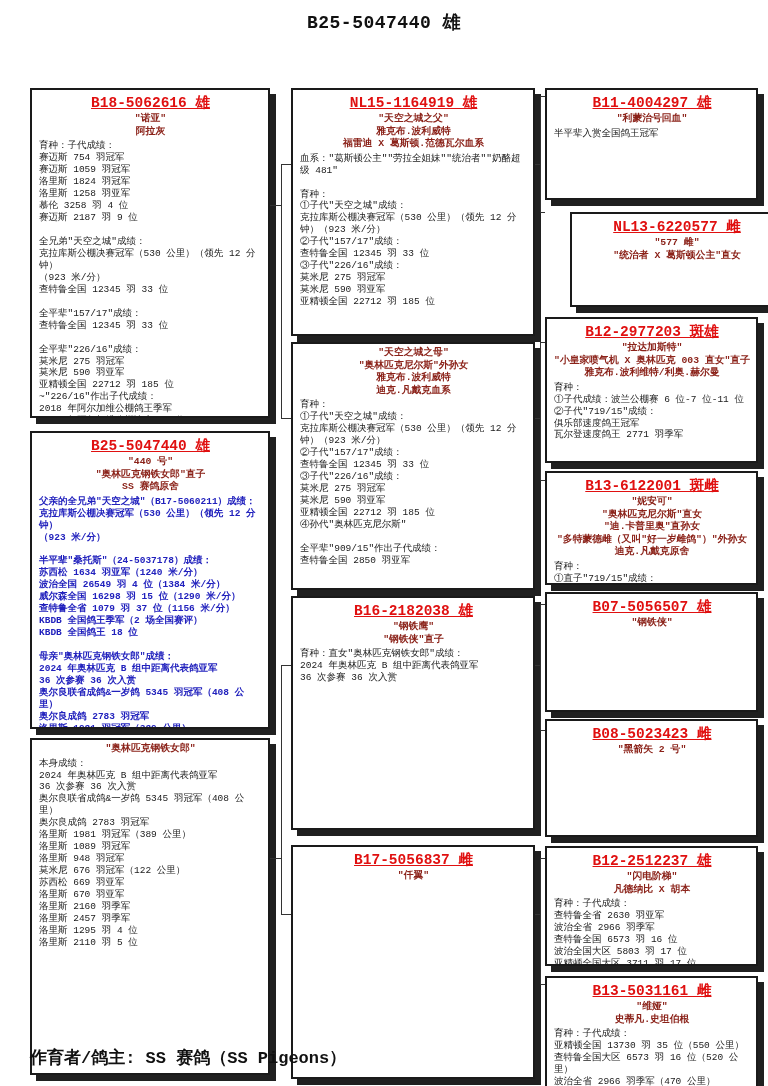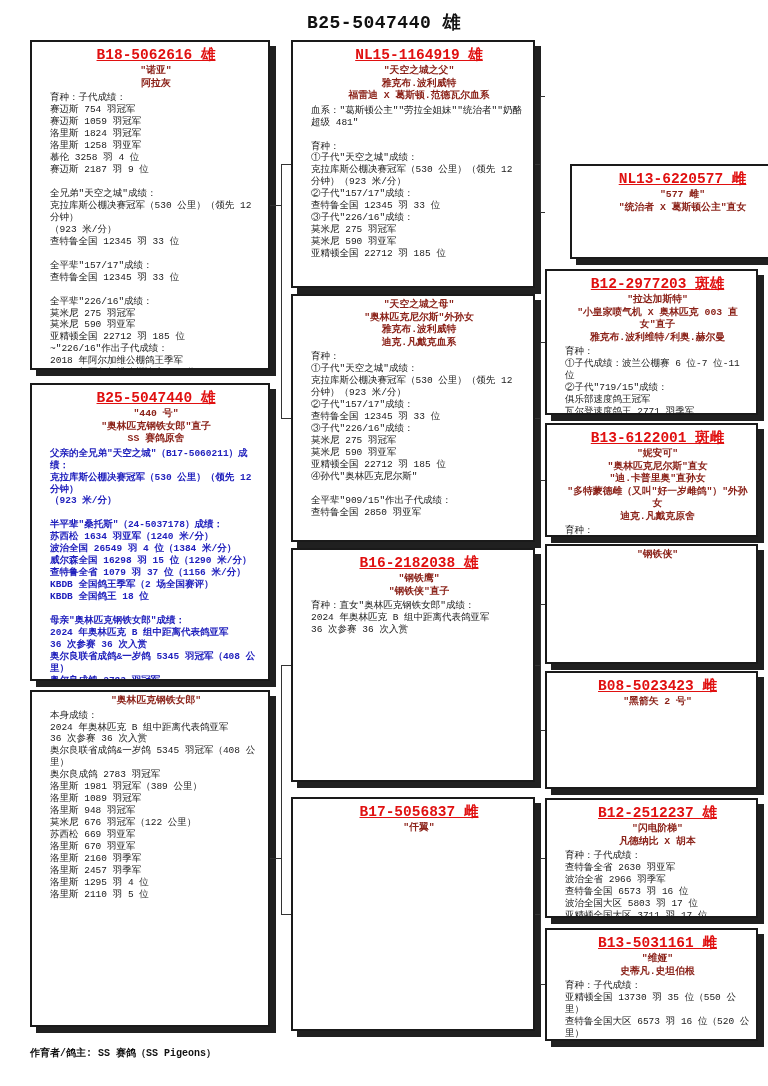--- a/index.html
+++ b/index.html
@@ -6,37 +6,37 @@
   .page {
     position:relative; width:768px; height:1086px; background:#ffffff;
     font-family:Liberation Mono, monospace; overflow:hidden;
   }
   .page-title {
     position:absolute; top:10px; left:0; width:100%; text-align:center;
     font-size:18px; font-weight:bold; color:#111; letter-spacing:0.5px;
   }
   .box {
     position:absolute; background:#fff; border:2px solid #1a1a1a;
-    box-shadow:6px 6px 0 #202020; padding:3px 6px 4px 18px;
-    box-sizing:border-box; overflow:hidden;
+    box-shadow:6px 6px 0 #202020; padding:3px 6px 4px 7px;
+    box-sizing:border-box; overflow:hidden;margin-top:48px;
   }
   .ring {
     text-align:center; color:var(--ring-red,#e01010); font-weight:bold;
     font-size:14.5px; text-decoration:underline; margin-bottom:1px; white-space:nowrap;
   }
   .names {
     text-align:center; color:var(--name-red,#8b2219); font-weight:bold;
     font-size:9.8px; line-height:1.28; white-space:pre-line; margin-bottom:2px;
   }
   .body {
     color:#1a1a1a; font-size:9.5px; line-height:1.26; white-space:pre-line;
   }
   .body.blue { color:var(--body-blue,#2121bd); font-weight:bold; }
   .footer {
-    position:absolute; left:30px; top:1046px; font-size:10px;
+    position:absolute; left:30px; top:1046px; font-size:17px;
     font-weight:bold; color:#111;
   }
   .vline { position:absolute; width:0; border-left:1px solid #333; }
   .hline { position:absolute; height:0; border-top:1px solid #333; }
 </style>
 </head>
 <body>
 
 <div class="page">
 
@@ -162,20 +162,25 @@
     <div class="body">育种：直女"奥林匹克钢铁女郎"成绩：
 2024 年奥林匹克 B 组中距离代表鸽亚军
 36 次参赛 36 次入赏</div>
   </div>
 
   <div class="box" style="left:291px;top:797px;width:244px;height:234px">
     <div class="ring">B17-5056837  雌</div>
     <div class="names">"仟翼"</div>
   </div>
 
+  <div class="box" style="left:545px;top:40px;width:213px;height:112px">
+    <div class="ring">B11-4004297  雄</div>
+    <div class="names">"利蒙治号回血"</div>
+    <div class="body">半平辈入赏全国鸽王冠军</div>
+  </div>
 
   <div class="box" style="left:570px;top:164px;width:213px;height:95px">
     <div class="ring">NL13-6220577  雌</div>
     <div class="names">"577 雌"
 "统治者 X 葛斯顿公主"直女</div>
     <div class="body"></div>
   </div>
 
   <div class="box" style="left:545px;top:269px;width:213px;height:146px">
     <div class="ring">B12-2977203  斑雄</div>
@@ -195,20 +200,21 @@
 "奥林匹克尼尔斯"直女
 "迪.卡普里奥"直孙女
 "多特蒙德雌（又叫"好一岁雌鸽"）"外孙女
 迪克.凡戴克原舍</div>
     <div class="body">育种：
 ①直子"719/15"成绩：
 俱乐部速度鸽王冠军</div>
   </div>
 
   <div class="box" style="left:545px;top:544px;width:213px;height:120px">
+    <div class="ring">B07-5056507  雄</div>
     <div class="names">"钢铁侠"</div>
     <div class="body"></div>
   </div>
 
   <div class="box" style="left:545px;top:671px;width:213px;height:118px">
     <div class="ring">B08-5023423  雌</div>
     <div class="names">"黑箭矢 2 号"</div>
     <div class="body"></div>
   </div>
 

